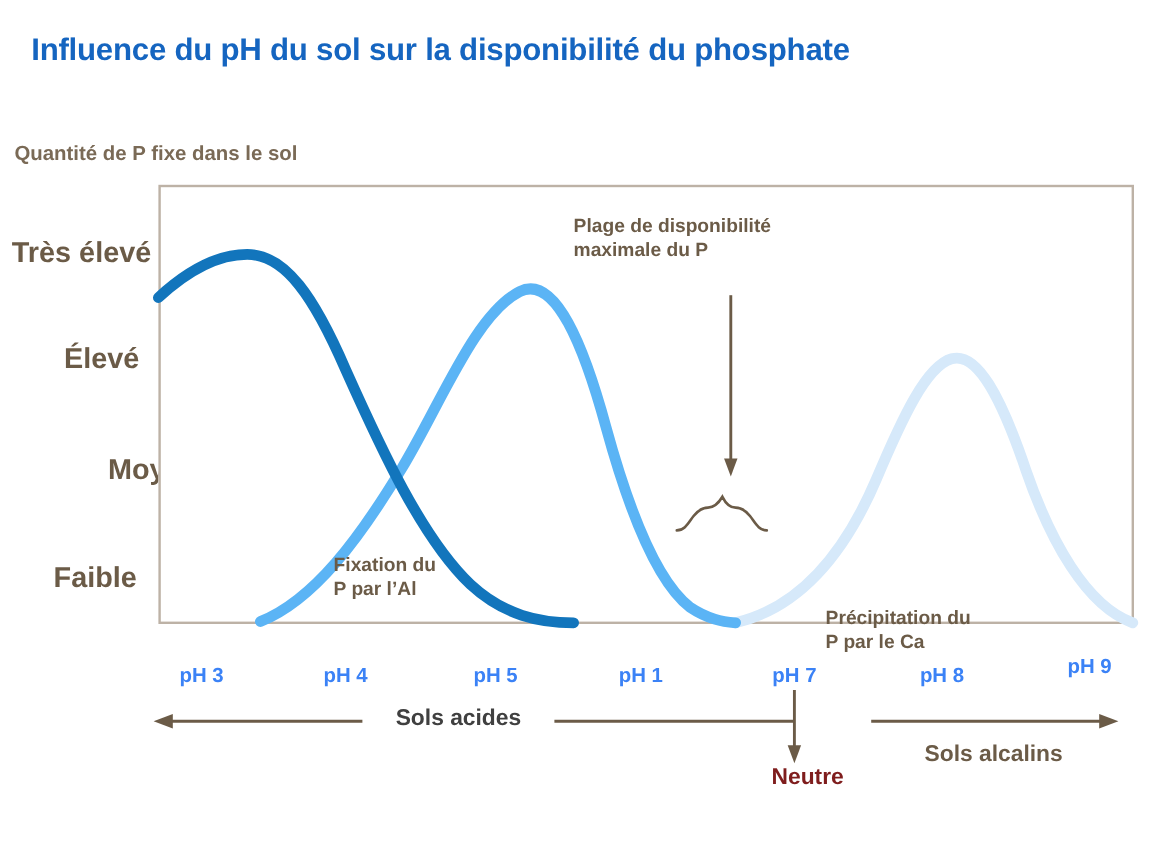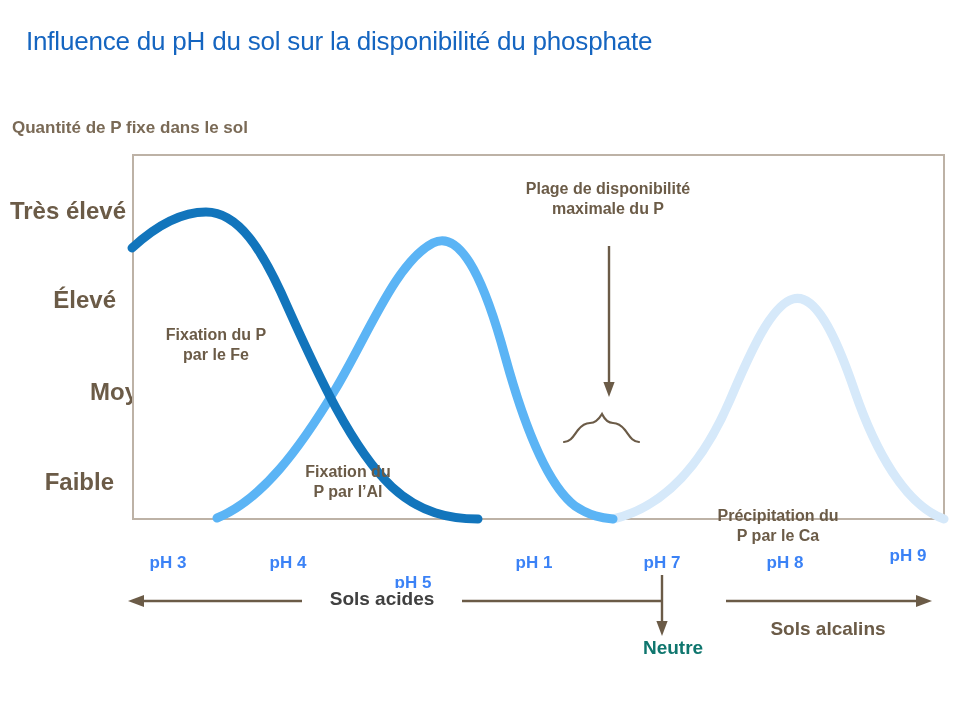--- a/index.html
+++ b/index.html
@@ -18,21 +18,21 @@
     overflow: hidden;
   }
 
   
   #chart-title {
     position: absolute;
     left: 26px;
     top: 26px;
     width: 900px;
     font-size: 26px;
-    font-weight: normal;
+    font-weight: bold;
     color: #1565C0;
     letter-spacing: -0.2px;
     white-space: nowrap;
   }
 
   
   #y-axis-caption {
     position: absolute;
     left: 12px;
     top: 118px;
@@ -77,21 +77,21 @@
     height: 720px;
     pointer-events: none;
   }
 
   
   .plot-label {
     position: absolute;
     font-size: 16px;
     font-weight: bold;
     color: #6B5B47;
-    text-align: center;
+    text-align: left;
     line-height: 1.28;
     white-space: nowrap;
   }
   #label-fe   { left: 146px; top: 325px; width: 140px; }
   #label-al   { left: 278px; top: 462px; width: 140px; }
   #label-ca   { left: 688px; top: 458px; width: 180px; margin-top: 48px; }
   #label-max  { left: 478px; top: 179px; width: 260px; }
 
   
   .ph-tick {
@@ -129,21 +129,21 @@
     white-space: nowrap;
   }
   #neutre-label {
     position: absolute;
     left: 608px;
     top: 637px;
     width: 130px;
     text-align: center;
     font-size: 19px;
     font-weight: bold;
-    color: #0f766e;
+    color: #7f1d1d;
     white-space: nowrap;
   }
 </style>
 </head>
 <body>
 
 <div id="root">
 
   <div id="chart-title">Influence du pH du sol sur la disponibilité du phosphate</div>
 
@@ -158,24 +158,20 @@
 
   <svg id="curves-svg" viewBox="0 0 960 720" xmlns="http://www.w3.org/2000/svg">
 
     <path d="M 613,519 C 660,508 700,470 730,400 C 752,348 772,305 793,299 C 814,293 834,330 855,392 C 875,450 905,505 944,519" fill="none" stroke="#D6E9FA" stroke-width="9" stroke-linecap="round" stroke-linejoin="round"></path>
 
     <path d="M 217,518 C 262,500 300,448 335,390 C 368,335 396,262 433,243 C 463,228 487,290 505,356 C 522,418 545,483 575,506 C 590,516 602,518 613,519" fill="none" stroke="#5BB4F5" stroke-width="9" stroke-linecap="round" stroke-linejoin="round"></path>
 
     <path d="M 132,248 C 158,224 182,212 206,212 C 238,212 262,248 288,308 C 318,375 352,449 392,487 C 420,513 450,519 478,519" fill="none" stroke="#1275BC" stroke-width="9" stroke-linecap="round" stroke-linejoin="round"></path>
   </svg>
 
-  <div class="plot-label" id="label-fe">
-    <span>Fixation du P</span><br>
-    <span>par le Fe</span>
-  </div>
 
   <div class="plot-label" id="label-al">
     <span>Fixation du</span><br>
     <span>P par l’Al</span>
   </div>
 
   <div class="plot-label" id="label-ca">
     <span>Précipitation du</span><br>
     <span>P par le Ca</span>
   </div>
@@ -189,21 +185,21 @@
     <g>
       <line x1="609" y1="246" x2="609" y2="386" stroke="#6B5B47" stroke-width="2.4"></line>
       <path d="M 609,397 L 603.4,382 L 614.6,382 Z" fill="#6B5B47"></path>
     </g>
     <path d="M 564,442 C 571,442 574,435 578,430 C 582,425 586,423 590,423 C 595,423 599,419 602,414
              C 604,418 608,423 613,423 C 617,423 621,425 625,430 C 629,435 632,442 639,442" fill="none" stroke="#6B5B47" stroke-width="2.2" stroke-linecap="round"></path>
   </svg>
 
   <div class="ph-tick" style="left:123px; top:553px;">pH 3</div>
   <div class="ph-tick" style="left:243px; top:553px;">pH 4</div>
-  <div class="ph-tick" style="left:368px; top:553px;margin-top:20px;">pH 5</div>
+  <div class="ph-tick" style="left:368px; top:553px;">pH 5</div>
   <div class="ph-tick" style="left:489px; top:553px;">pH 1</div>
   <div class="ph-tick" style="left:617px; top:553px;">pH 7</div>
   <div class="ph-tick" style="left:740px; top:553px;">pH 8</div>
   <div class="ph-tick" style="left:863px; top:546px;">pH 9</div>
 
   <svg id="axis-svg" viewBox="0 0 960 720" xmlns="http://www.w3.org/2000/svg">
     <g>
       <line x1="140" y1="601" x2="662" y2="601" stroke="#6B5B47" stroke-width="2.4"></line>
       <path d="M 128,601 L 144,595 L 144,607 Z" fill="#6B5B47"></path>
     </g>

